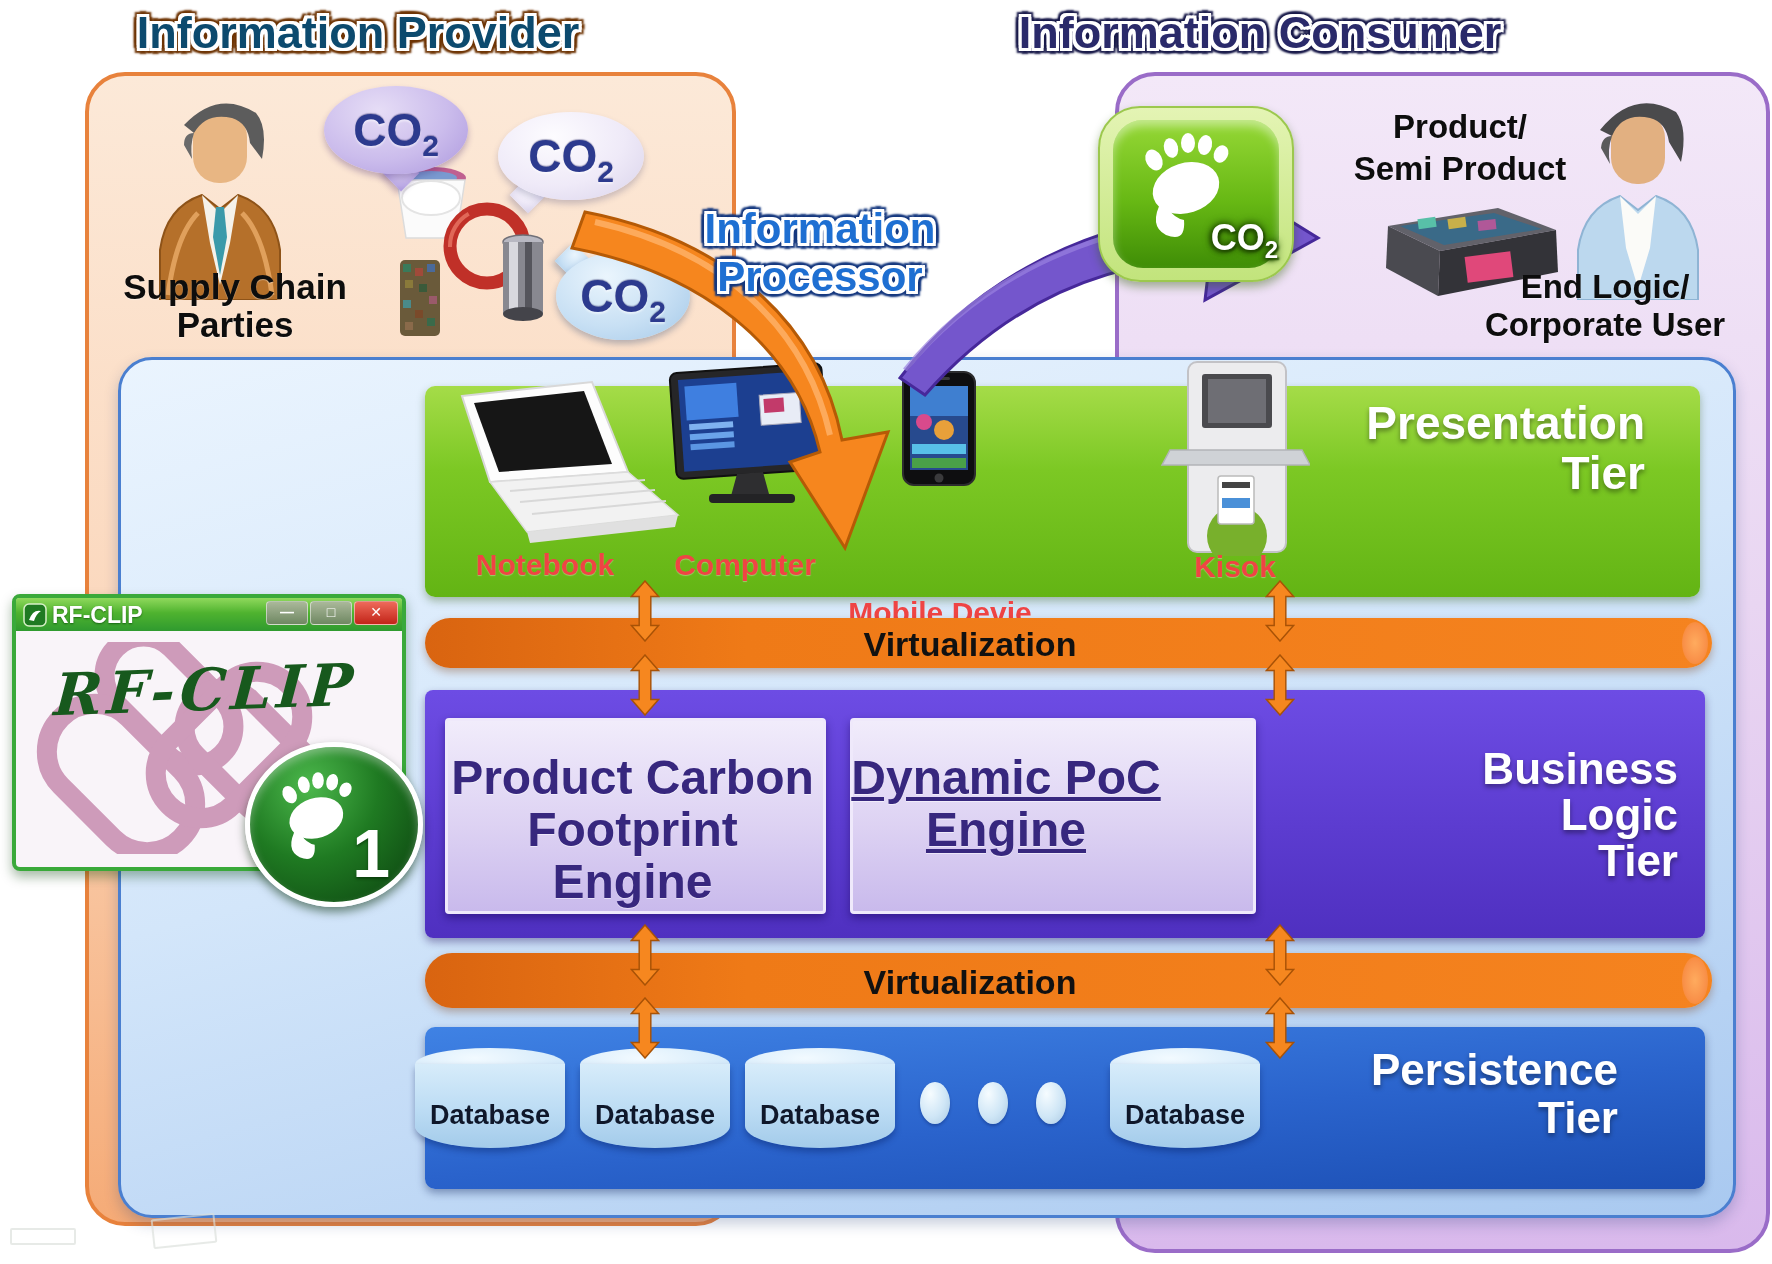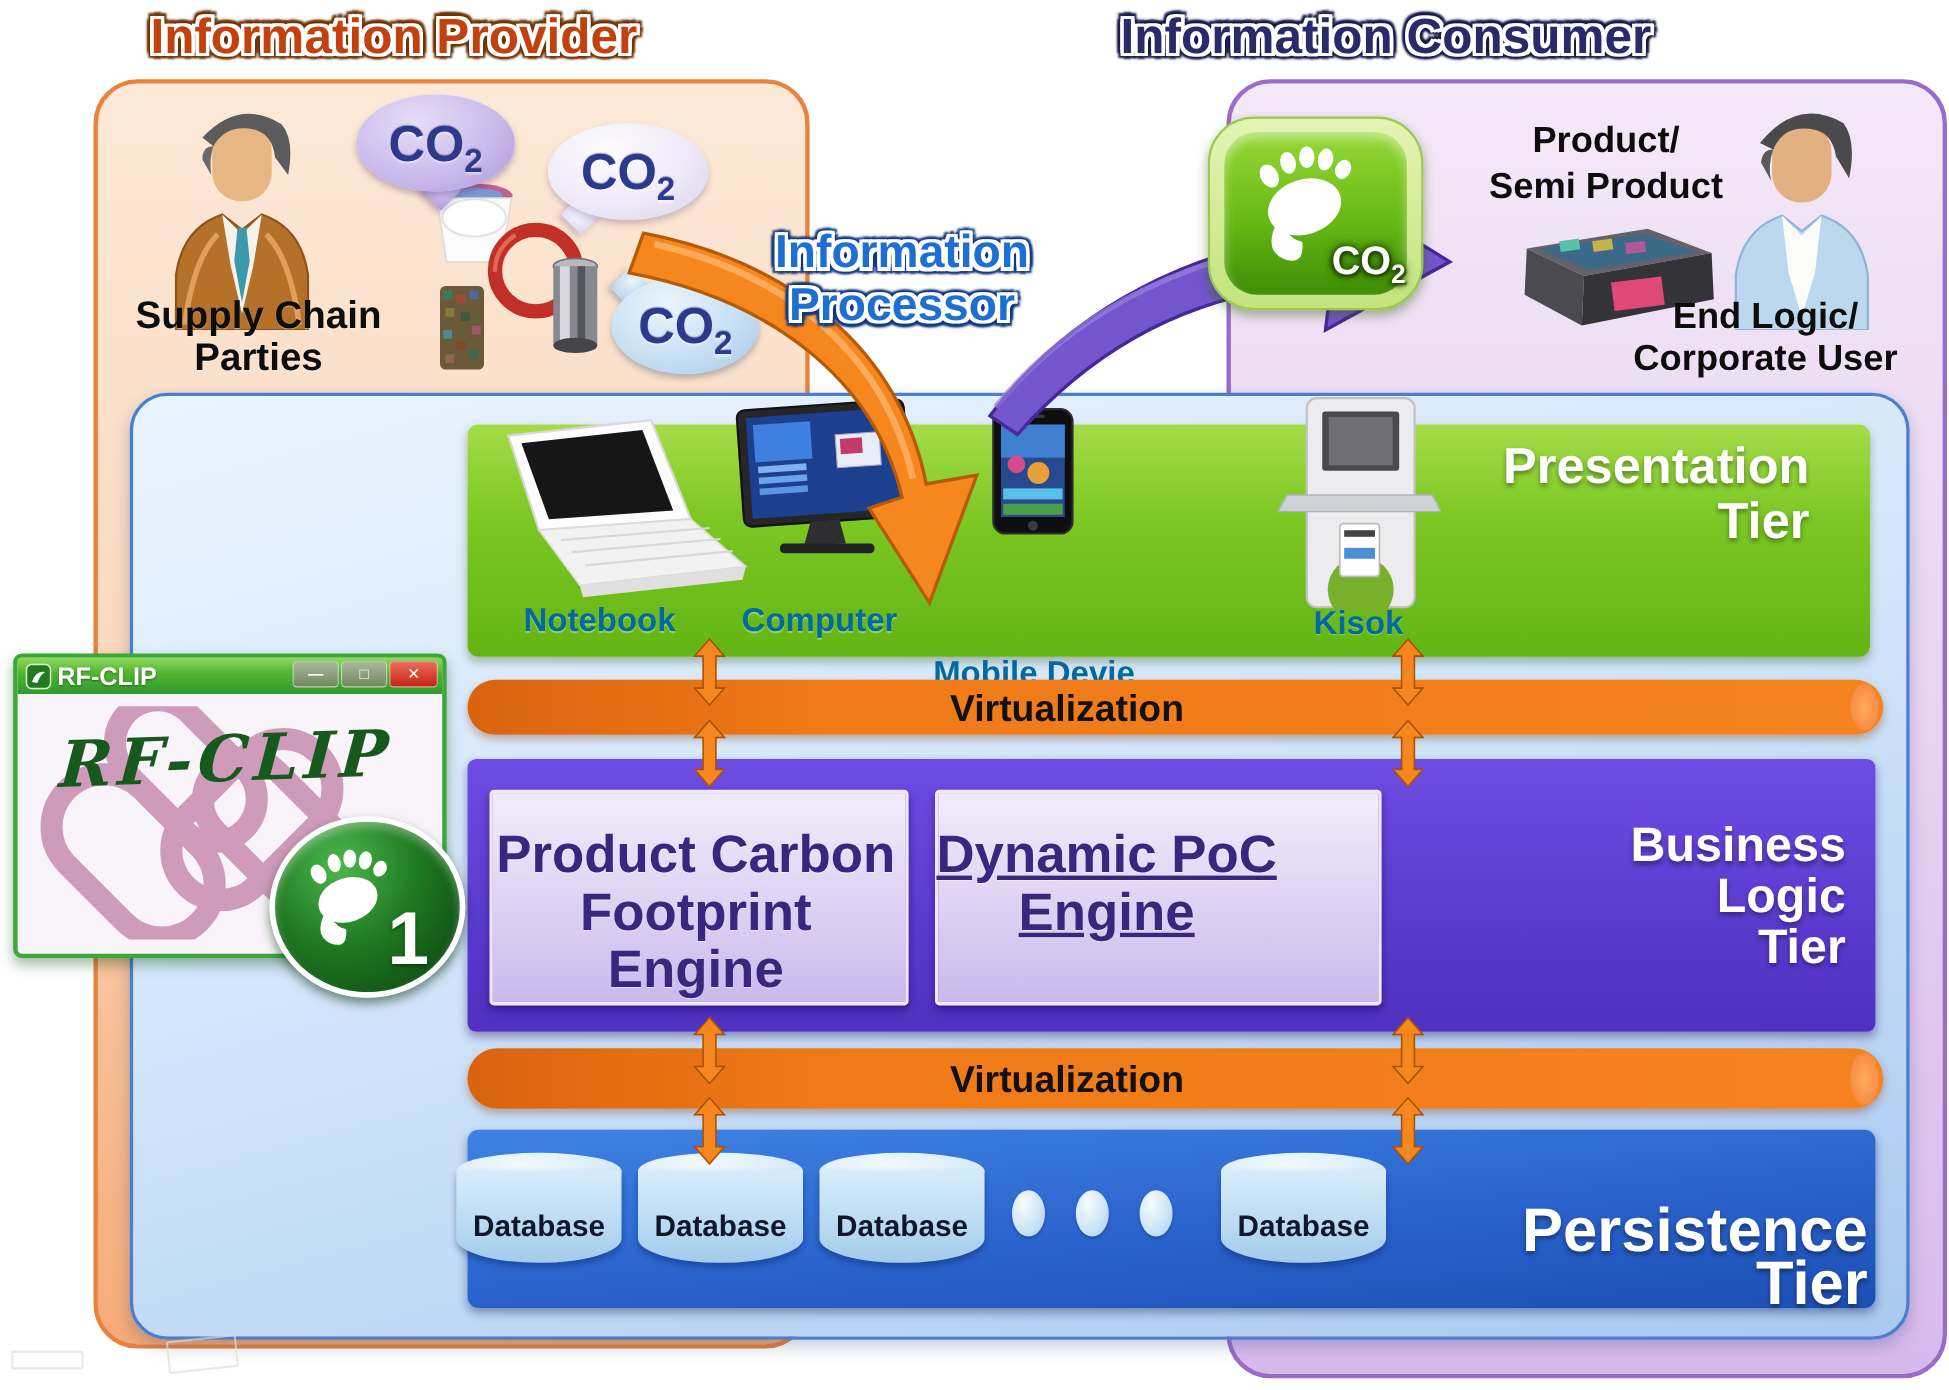--- a/index.html
+++ b/index.html
@@ -11,21 +11,21 @@
   .box-provider{left:85px;top:72px;width:643px;height:1146px;border:4px solid #e8823c;border-radius:40px;
     background:linear-gradient(180deg,#fce9d8 0%,#fbd9bf 45%,#f5ab77 100%);}
   .box-consumer{left:1115px;top:72px;width:647px;height:1173px;border:4px solid #9a6cc8;border-radius:40px;
     background:linear-gradient(180deg,#f3e8f8 0%,#e9d6f2 45%,#d9b9ec 100%);}
   .box-processor{left:118px;top:357px;width:1612px;height:855px;border:3px solid #4a7fd0;border-radius:34px;
     background:linear-gradient(165deg,#eaf4fe 0%,#d3e6fa 45%,#a9c9f0 100%);
     box-shadow:0 6px 14px rgba(30,60,120,.25);}
 
   
   .big-title{font-weight:bold;text-align:center;letter-spacing:0px;line-height:1.1;}
-  .t-provider{font-size:45px;color:#c2410c;
+  .t-provider{font-size:45px;color:#0c4a6e;
     text-shadow:-3px -3px 0 #fff,3px -3px 0 #fff,-3px 3px 0 #fff,3px 3px 0 #fff,-3px 0 0 #fff,3px 0 0 #fff,0 -3px 0 #fff,0 3px 0 #fff,
     -6px 0 2px #6e3404,6px 0 2px #6e3404,0 -6px 2px #6e3404,0 6px 2px #6e3404,-5px -5px 2px #6e3404,5px 5px 2px #6e3404,-5px 5px 2px #6e3404,5px -5px 2px #6e3404;}
   .t-consumer{font-size:45px;color:#2a2a6a;
     text-shadow:-3px -3px 0 #fff,3px -3px 0 #fff,-3px 3px 0 #fff,3px 3px 0 #fff,-3px 0 0 #fff,3px 0 0 #fff,0 -3px 0 #fff,0 3px 0 #fff,
     -6px 0 2px #191a4a,6px 0 2px #191a4a,0 -6px 2px #191a4a,0 6px 2px #191a4a,-5px -5px 2px #191a4a,5px 5px 2px #191a4a,-5px 5px 2px #191a4a,5px -5px 2px #191a4a;}
   .t-processor{font-size:42px;color:#1e6fd2;line-height:48px;
     text-shadow:-3px -3px 0 #fff,3px -3px 0 #fff,-3px 3px 0 #fff,3px 3px 0 #fff,-3px 0 0 #fff,3px 0 0 #fff,0 -3px 0 #fff,0 3px 0 #fff,
     -6px 0 2px #14377e,6px 0 2px #14377e,0 -6px 2px #14377e,0 6px 2px #14377e,-5px -5px 2px #14377e,5px 5px 2px #14377e,-5px 5px 2px #14377e,5px -5px 2px #14377e;}
 
   
@@ -42,21 +42,21 @@
     background:linear-gradient(175deg,#3f82e4 0%,#2a63cc 55%,#1c4fb4 100%);box-shadow:0 4px 9px rgba(10,30,90,.4);}
 
   .tier-label{font-weight:bold;color:#fff;text-align:right;text-shadow:0 3px 5px rgba(0,0,0,.4);}
   .virt-label{font-weight:bold;font-size:34px;color:#111;text-align:center;}
 
   .engine{border:3px solid #efe9fb;border-radius:4px;
     background:linear-gradient(180deg,#f1ecfb 0%,#ddd2f3 55%,#c9baec 100%);
     box-shadow:0 4px 8px rgba(20,0,80,.45);}
   .engine-text{font-weight:bold;font-size:48px;line-height:52px;color:#37277e;text-align:center;text-shadow:0 1px 0 rgba(255,255,255,.5);}
 
-  .dev-label{font-weight:bold;font-size:30px;color:#0369a1;text-align:center;text-shadow:0 1px 1px rgba(255,255,255,.35);}
+  .dev-label{font-weight:bold;font-size:30px;color:#ef4444;text-align:center;text-shadow:0 1px 1px rgba(255,255,255,.35);}
 
   
   .db{width:150px;height:116px;}
   .db .body{position:absolute;top:16px;left:0;width:150px;height:84px;
     background:linear-gradient(180deg,#d7ecfa 0%,#bcdcf4 55%,#a3cbea 100%);
     border-radius:0 0 75px 75px / 0 0 22px 22px;box-shadow:0 4px 6px rgba(0,20,80,.35);}
   .db .top{position:absolute;top:0;left:0;width:150px;height:33px;border-radius:50%;
     background:radial-gradient(ellipse at 40% 30%,#f2faff 0%,#d4eafa 70%,#c2def2 100%);}
   .db .lbl{position:absolute;top:52px;left:0;width:100%;text-align:center;font-weight:600;font-size:27px;color:#0f172a;}
   .pdot{width:30px;height:42px;border-radius:50%;
@@ -214,21 +214,21 @@
     <div class="lbl">Database</div>
   </div>
   <div class="abs pdot" style="left:920px;top:1082px;"></div>
   <div class="abs pdot" style="left:978px;top:1082px;"></div>
   <div class="abs pdot" style="left:1036px;top:1082px;"></div>
   <div class="abs db" style="left:1110px;top:1048px;">
     <div class="top"></div>
       <div class="body"></div>
     <div class="lbl">Database</div>
   </div>
-  <div class="abs tier-label" style="left:1346px;top:1046px;width:352px;font-size:56px;line-height:48px;margin-top:48px;">
+  <div class="abs tier-label" style="left:1266px;top:1046px;width:352px;font-size:44px;line-height:48px;">
     <div>Persistence</div>
     <div>Tier</div>
   </div>
 
   <svg class="abs" style="left:630px;top:580px;" width="30" height="62" viewBox="0 0 30 64">
       <path d="M15 1 L29 17 L21 17 L21 47 L29 47 L15 63 L1 47 L9 47 L9 17 L1 17 Z" fill="#f6871f" stroke="#a85206" stroke-width="1.5"></path>
     </svg>
   <svg class="abs" style="left:1265px;top:580px;" width="30" height="62" viewBox="0 0 30 64">
       <path d="M15 1 L29 17 L21 17 L21 47 L29 47 L15 63 L1 47 L9 47 L9 17 L1 17 Z" fill="#f6871f" stroke="#a85206" stroke-width="1.5"></path>
     </svg>

